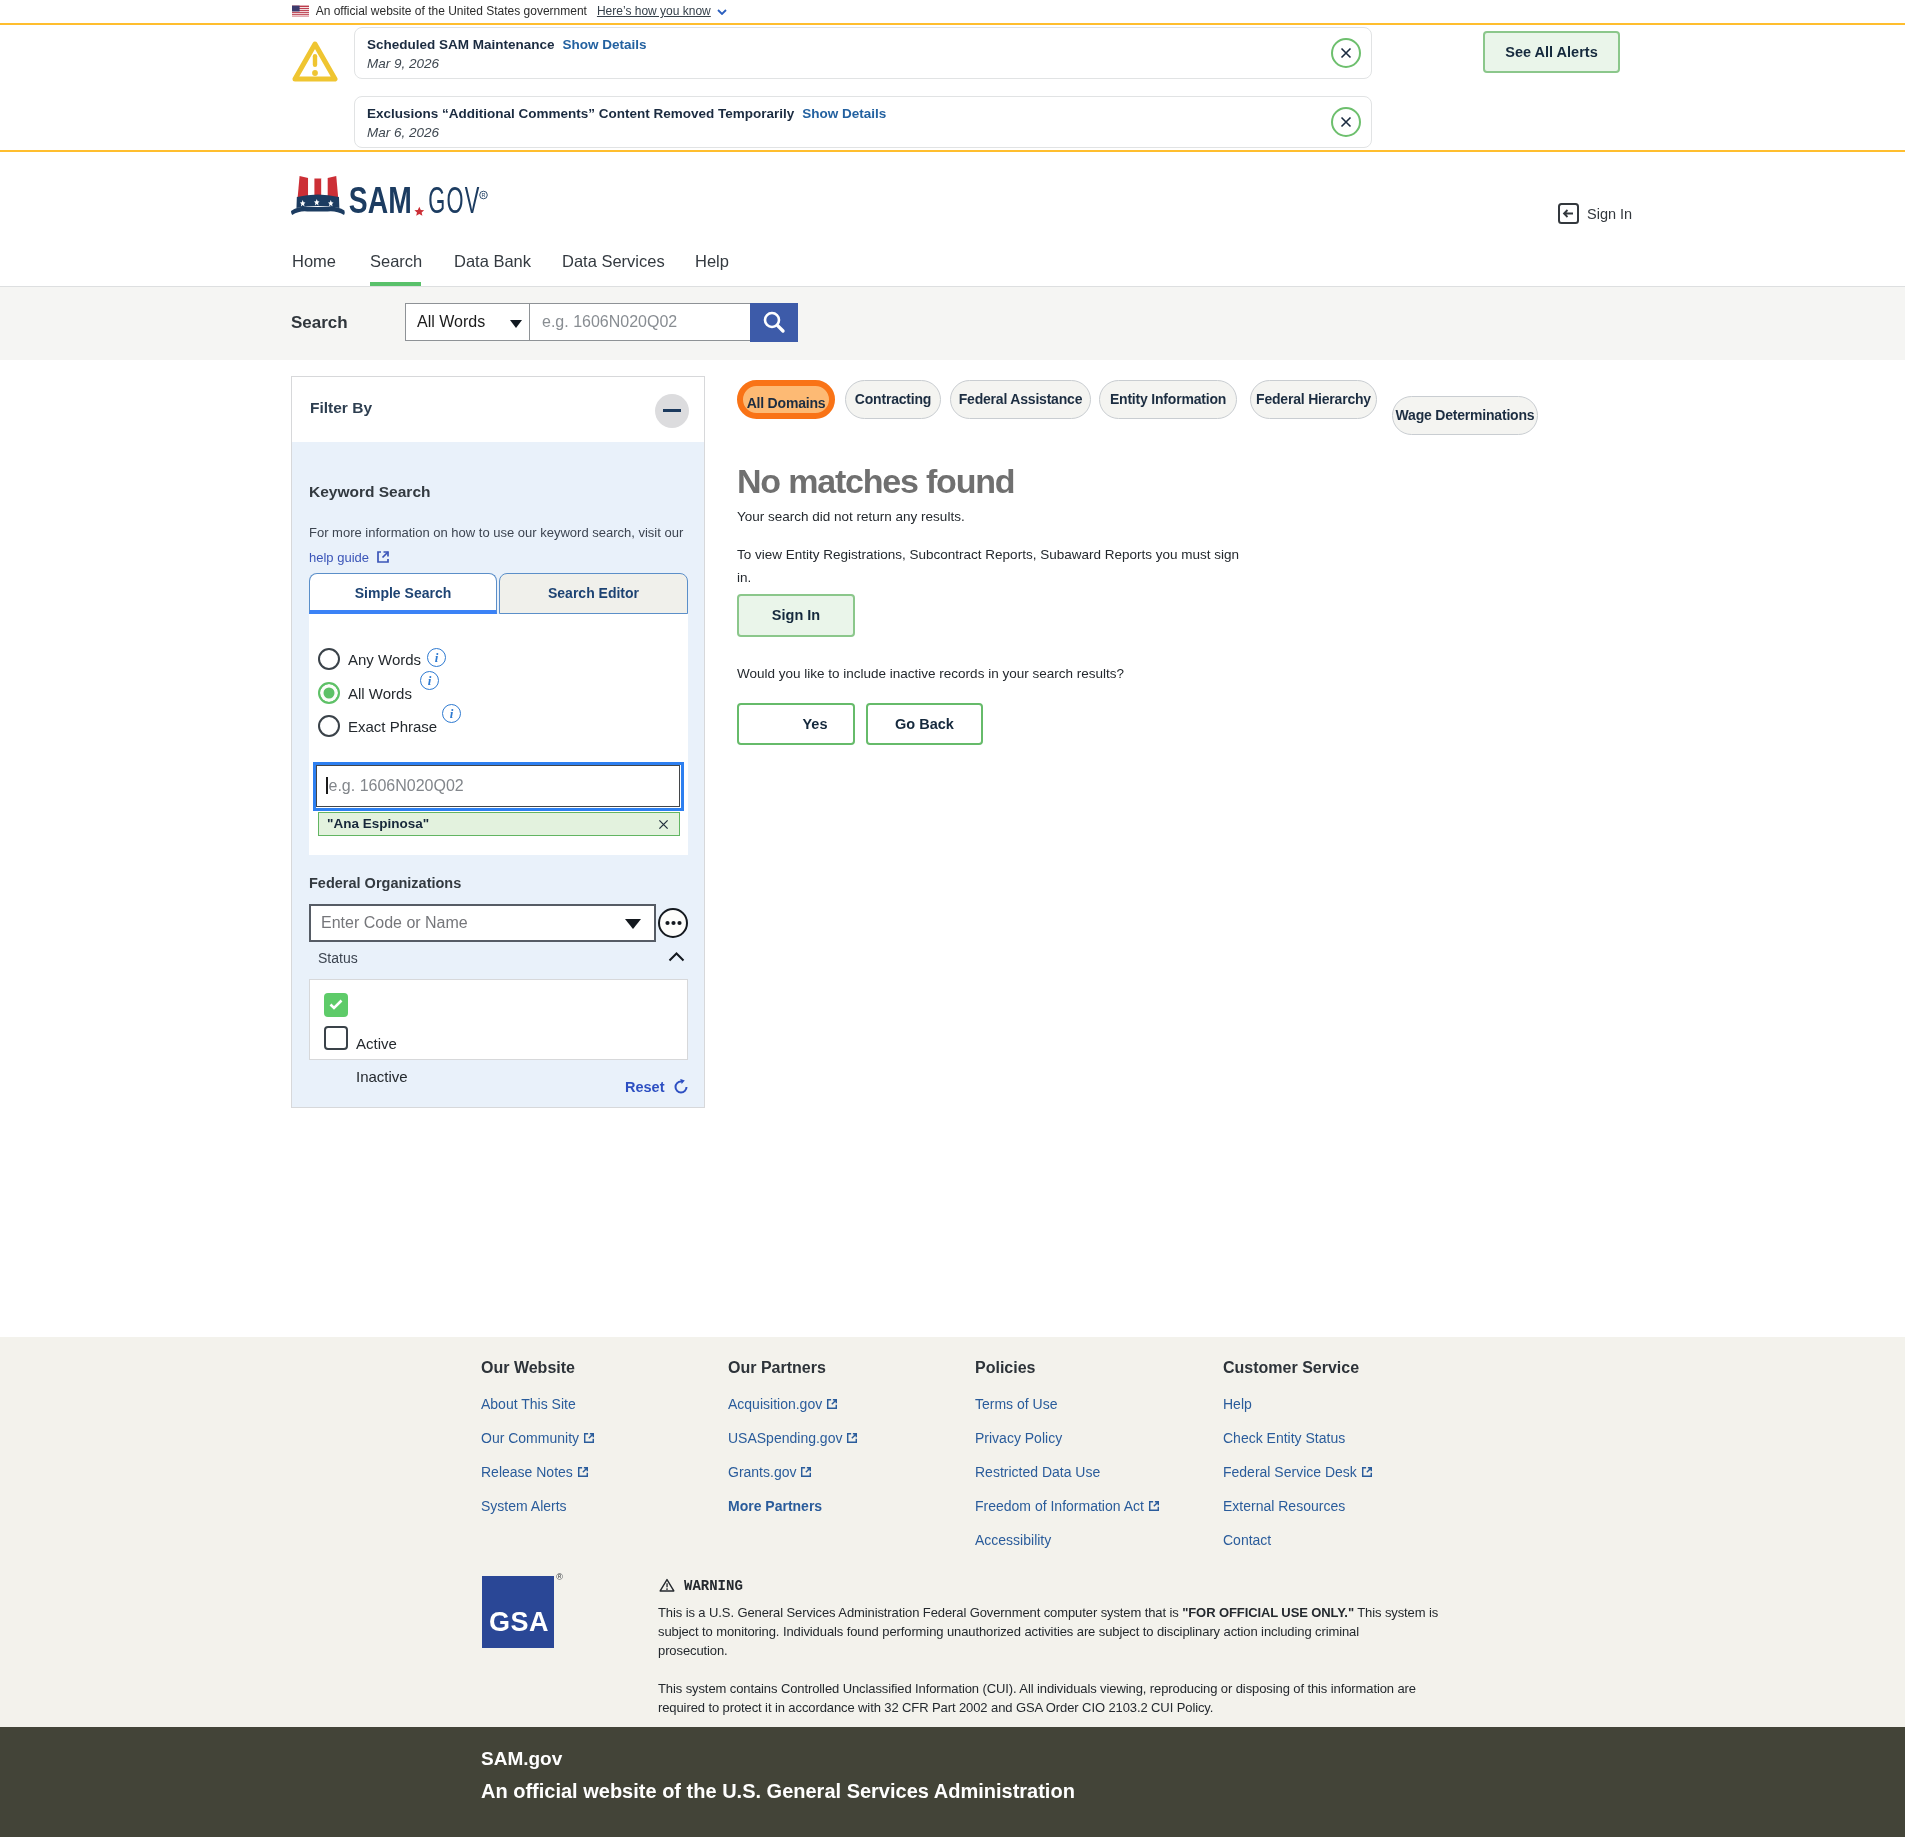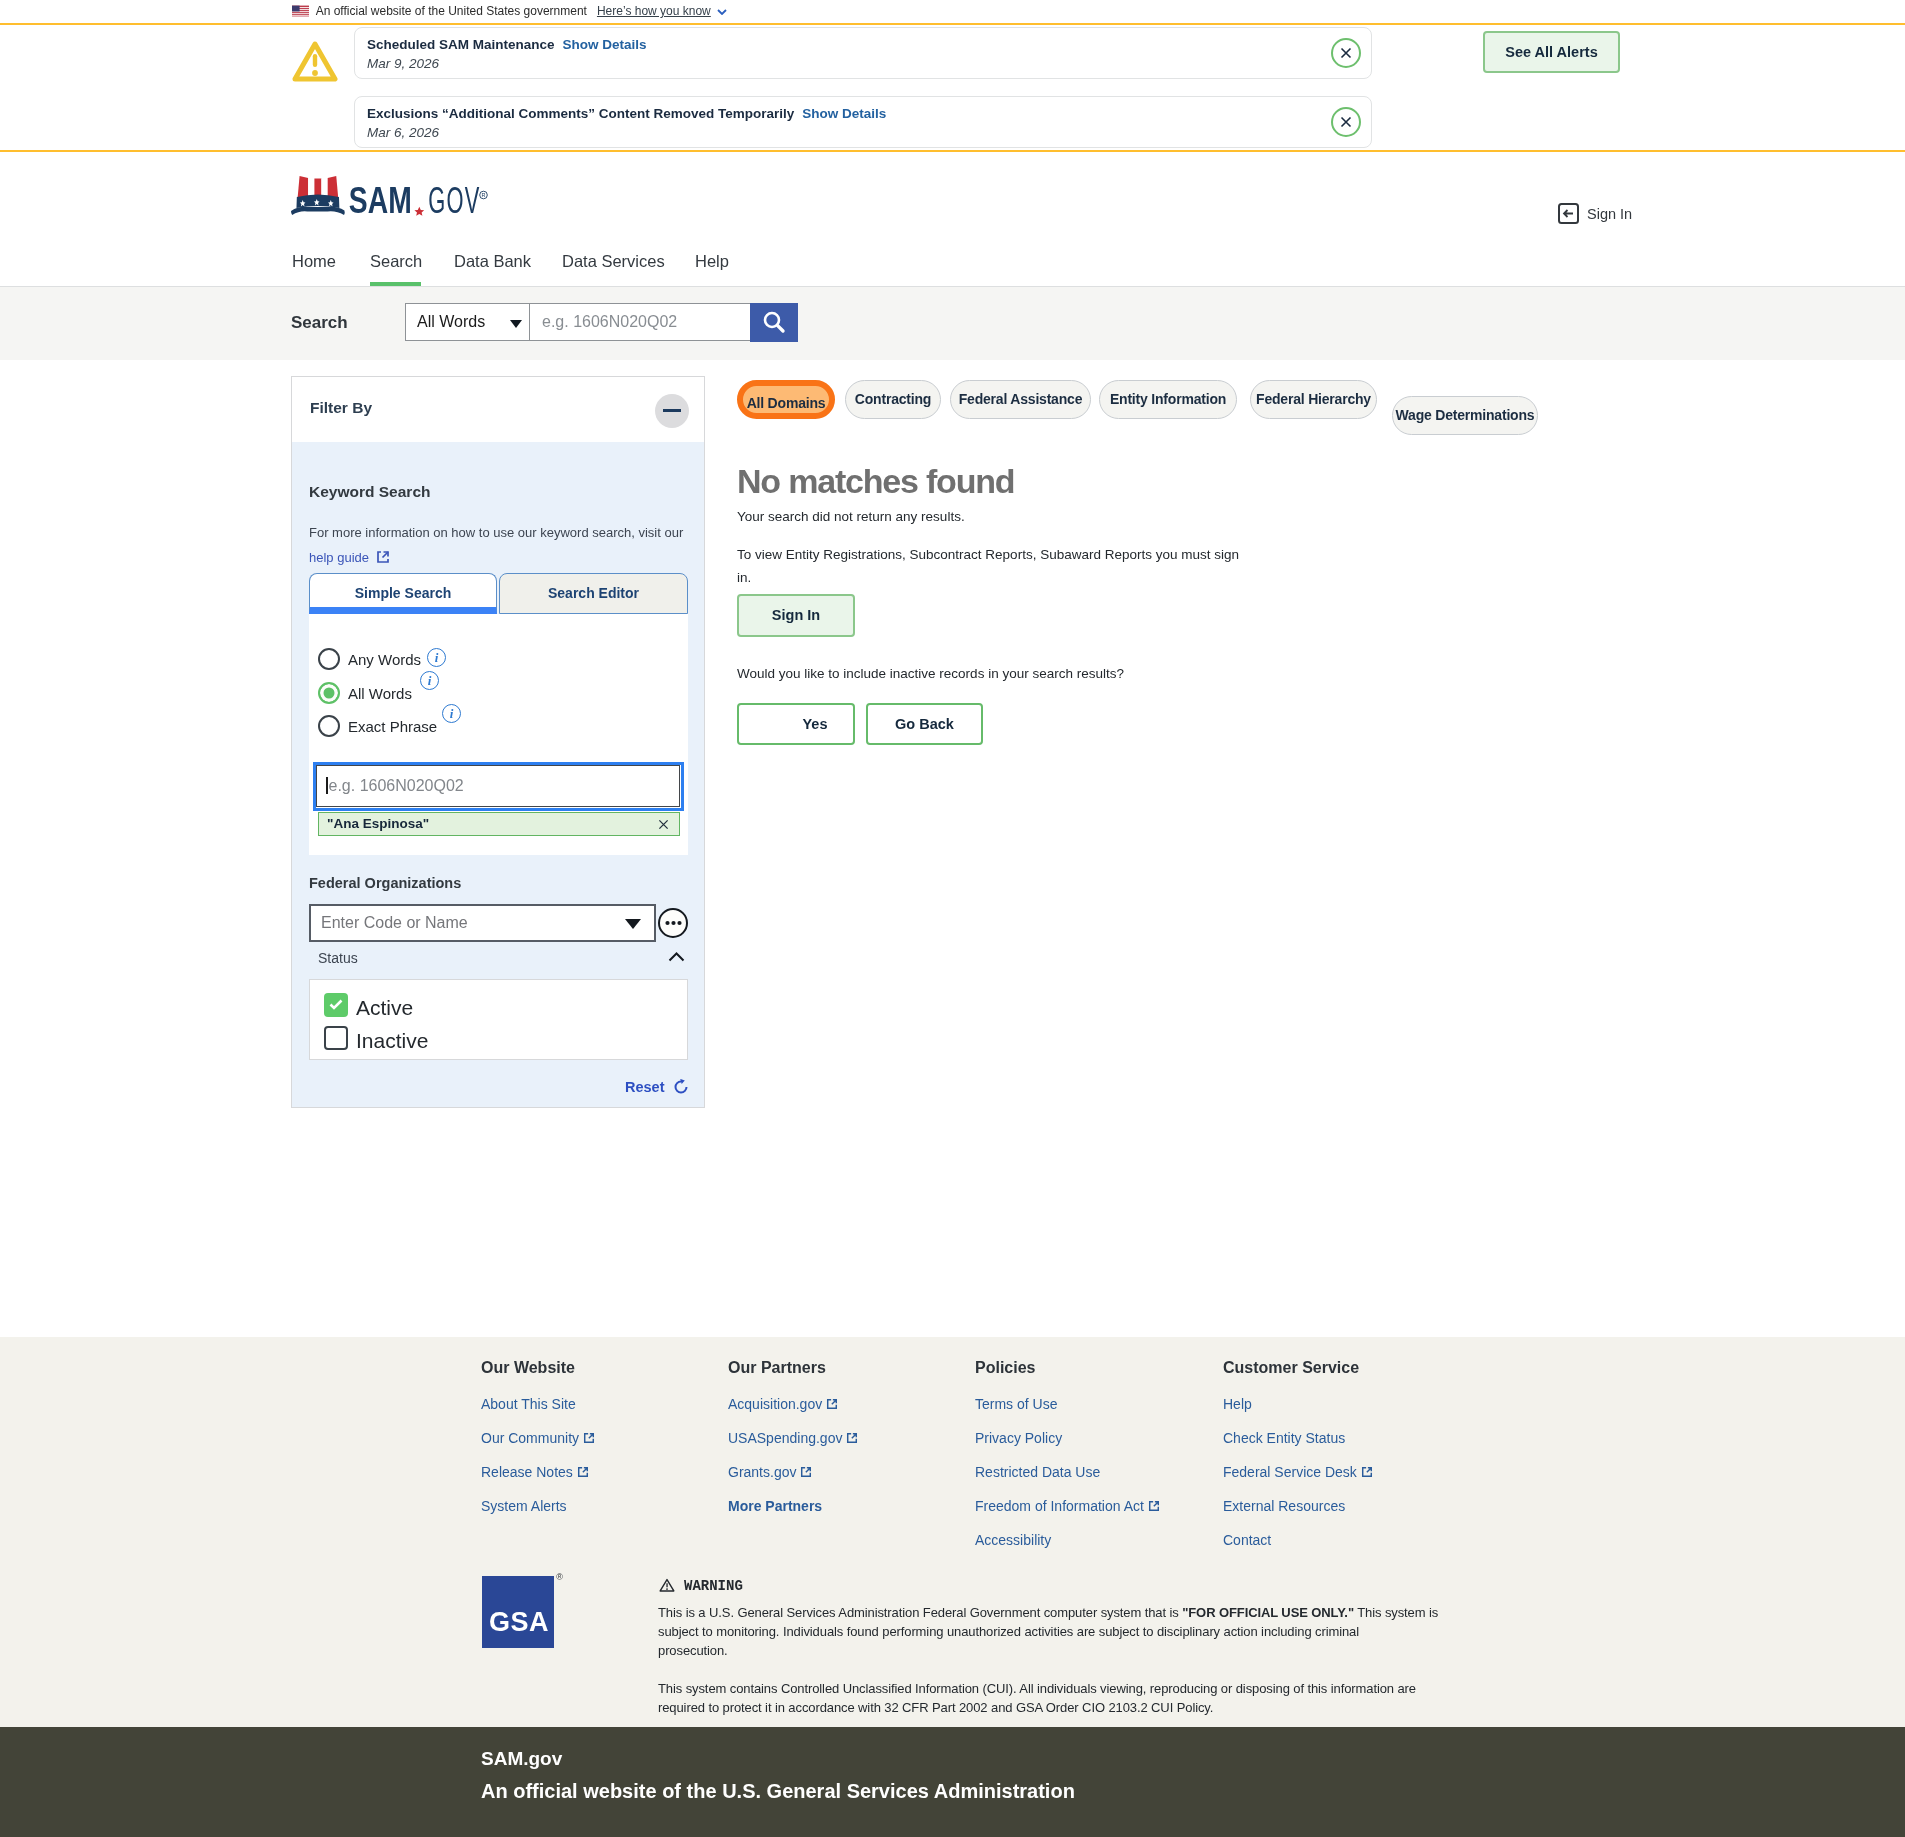--- a/index.html
+++ b/index.html
@@ -39,42 +39,42 @@
 
 .fpanel { left:291px; top:376px; width:414px; height:732px; border:1px solid #d7d8da; background:#e9f1fa; }
 .fp-head { position:absolute; left:0; top:0; width:412px; height:65px; background:#fff; }
 .fp-title { position:absolute; left:18px; top:22px; font-size:15.5px; font-weight:bold; color:#2d3e50; }
 .fp-minus { position:absolute; left:363px; top:17px; width:34px; height:34px; border-radius:50%; background:#dcdcde; }
 .fp-minus div { position:absolute; left:8px; top:15px; width:18px; height:3px; background:#1c3a5e; }
 .kw-h { left:309px; top:483px; font-size:15.5px; font-weight:bold; color:#333a40; }
 .kw-p { left:309px; top:521px; width:390px; font-size:13px; line-height:24.5px; color:#3d4551; }
 .hg-link { color:#3b55b8; }
 .tab { top:573px; height:41px; border:1px solid #5b8fc9; border-radius:8px 8px 0 0; font-weight:bold; font-size:14px; color:#1d4373; text-align:center; line-height:39px; }
-.tab1 { left:309px; width:188px; background:#fff; border-bottom:7px solid #3b82f6; }
+.tab1 { left:309px; width:188px; background:#fff; border-bottom:4px solid #3b82f6; }
 .tab2 { left:499px; width:189px; background:#f0f0eb; }
 .tab-body { left:309px; top:614px; width:379px; height:241px; background:#fff; }
 .radio { position:absolute; width:22px; height:22px; border:2.5px solid #3a4249; border-radius:50%; background:#fff; }
 .radio.sel { border-color:#5ec167; background:#5ec167; box-shadow:inset 0 0 0 3.5px #fdfdfb; }
 .rlab { position:absolute; font-size:15px; color:#24292e; }
 .info { position:absolute; width:19px; height:19px; border:1.5px solid #2e7ad1; border-radius:50%; color:#2e7ad1; font-family:"Liberation Serif",serif; font-style:italic; font-weight:bold; font-size:13px; text-align:center; line-height:17px; background:#fff; }
 .kw-inp { position:absolute; left:4px; top:148px; width:371px; height:49px; border:3.5px solid #2d7ff0; background:#fff; }
 .kw-inp-in { position:absolute; left:0; top:0; width:364px; height:42px; border:1.5px solid #43464a; padding-left:9px; font-size:16px; color:#82868b; line-height:40px; }
 .cursor { display:inline-block; width:1.5px; height:17px; background:#1b1b1b; vertical-align:-3px; margin-right:1px; }
 .chip { position:absolute; left:9px; top:198px; width:362px; height:24px; background:#e3f2de; border:1px solid #62b562; font-size:13.5px; font-weight:bold; color:#17283a; line-height:22px; padding-left:8px; }
 .fo-h { left:309px; top:875px; font-size:14.5px; font-weight:bold; color:#333a40; }
 .fo-sel { left:309px; top:904px; width:347px; height:38px; background:#fff; border:2px solid #565c65; font-size:16px; color:#75767a; line-height:34px; padding-left:10px; }
 .fo-car { position:absolute; right:13px; top:13px; width:0; height:0; border-left:8px solid transparent; border-right:8px solid transparent; border-top:10px solid #14191f; }
 .fo-more { left:658px; top:908px; width:30px; height:30px; border:2.5px solid #14191f; border-radius:50%; background:#fdfdfb; text-align:center; }
 .status-l { left:318px; top:950px; font-size:14px; color:#3d4551; }
 .status-ch { left:668px; top:948px; }
 .status-box { left:309px; top:979px; width:379px; height:81px; background:#fff; border:1px solid #d7d8da; }
 .cb { position:absolute; left:14px; width:24px; height:24px; border-radius:4px; }
 .cb.on { background:#5ecb69; }
 .cb.off { background:#fff; border:2px solid #3a4249; }
-.cblab { position:absolute; left:46px; font-size:21px; color:#24292e; }
+.cblab { position:absolute; left:46px; font-size:15px; color:#24292e;margin-top:39px; }
 .reset { left:625px; top:1079px; font-size:14.5px; font-weight:bold; color:#2d4fc2; }
 
 
 .pill { position:absolute; top:380px; height:39px; border-radius:19.5px; background:#f4f4f1; border:1px solid #c9cdd1; font-weight:bold; font-size:14px; color:#1c2d41; text-align:center; line-height:37px; letter-spacing:-0.2px; }
 .pill.on { background:#fdba74; border:6px solid #f97316; line-height:35px; }
 .nmf { left:737px; top:462px; font-size:34px; font-weight:bold; color:#707070; letter-spacing:-1.2px; }
 .body-t { font-size:13.5px; color:#24292e; }
 .btn { position:absolute; border-radius:4px; font-weight:bold; font-size:14.5px; color:#15293d; text-align:center; }
 .btn.fill { background:#eaf5ea; border:2px solid #8bc78b; }
 .btn.line { background:#fff; border:2px solid #66bb6a; }

